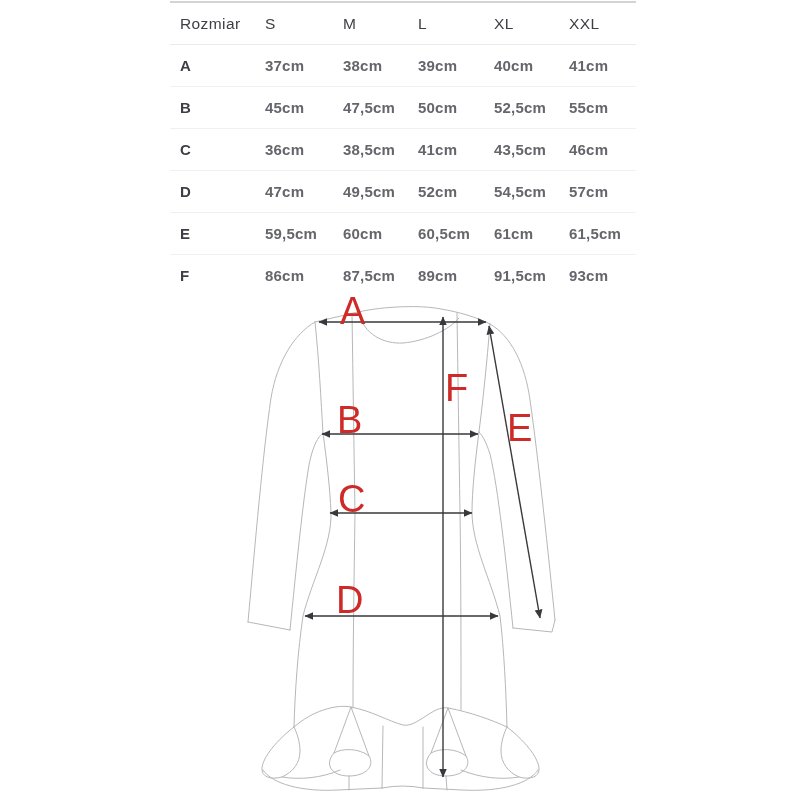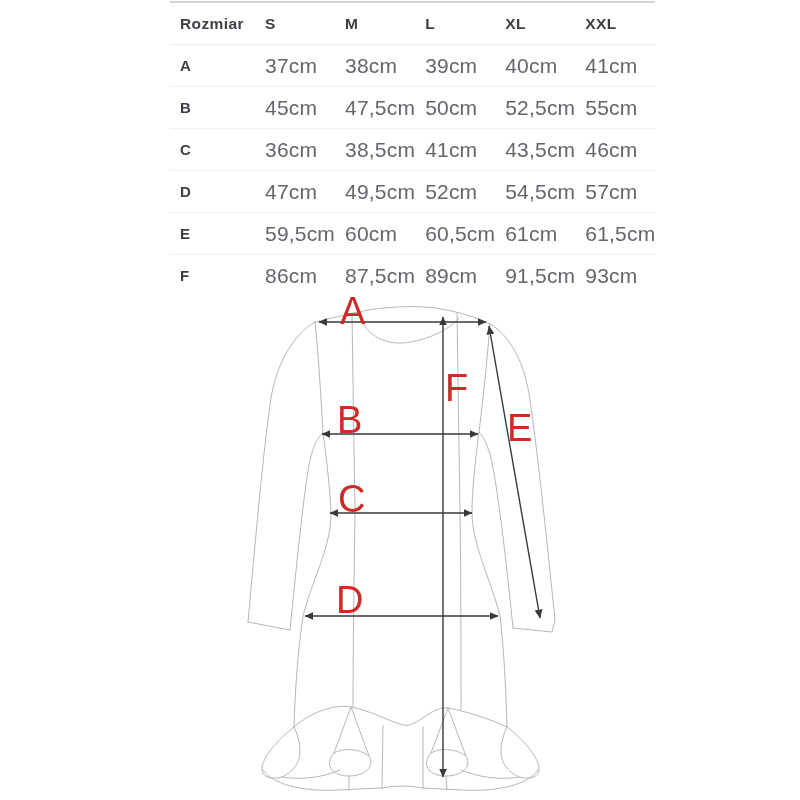--- a/index.html
+++ b/index.html
@@ -15,28 +15,28 @@
     border-collapse:collapse;
     border-top:2px solid #d4d4d6;
   }
   .size-table th,.size-table td{
     height:41px;
     padding:0 0 0 10px;
     text-align:left;vertical-align:middle;
     white-space:nowrap;
   }
   .size-table thead th{
-    font-size:15.5px;font-weight:bold;color:#3e3e45;letter-spacing:.4px;
+    font-size:15.5px;font-weight:normal;color:#3e3e45;letter-spacing:.4px;
     border-bottom:1px solid #eaeaec;
   }
   .size-table tbody th{
     font-size:15px;font-weight:bold;color:#3e3e45;letter-spacing:.4px;
   }
   .size-table tbody td{
-    font-size:21px;color:#65656b;letter-spacing:.2px;
+    font-size:15px;color:#65656b;letter-spacing:.2px;font-weight:bold;
   }
   .size-table tbody tr:not(:last-child) th,
   .size-table tbody tr:not(:last-child) td{
     border-bottom:1px solid #f0f0f2;
   }
   
   svg.diagram{position:absolute;left:0;top:0;}
   .dress path{fill:none;stroke:#b7b7bb;stroke-width:1;stroke-linecap:round;stroke-linejoin:round;}
   .dress path.petal{fill:#ffffff;}
   .measure line{stroke:#39393d;stroke-width:1.4;}

